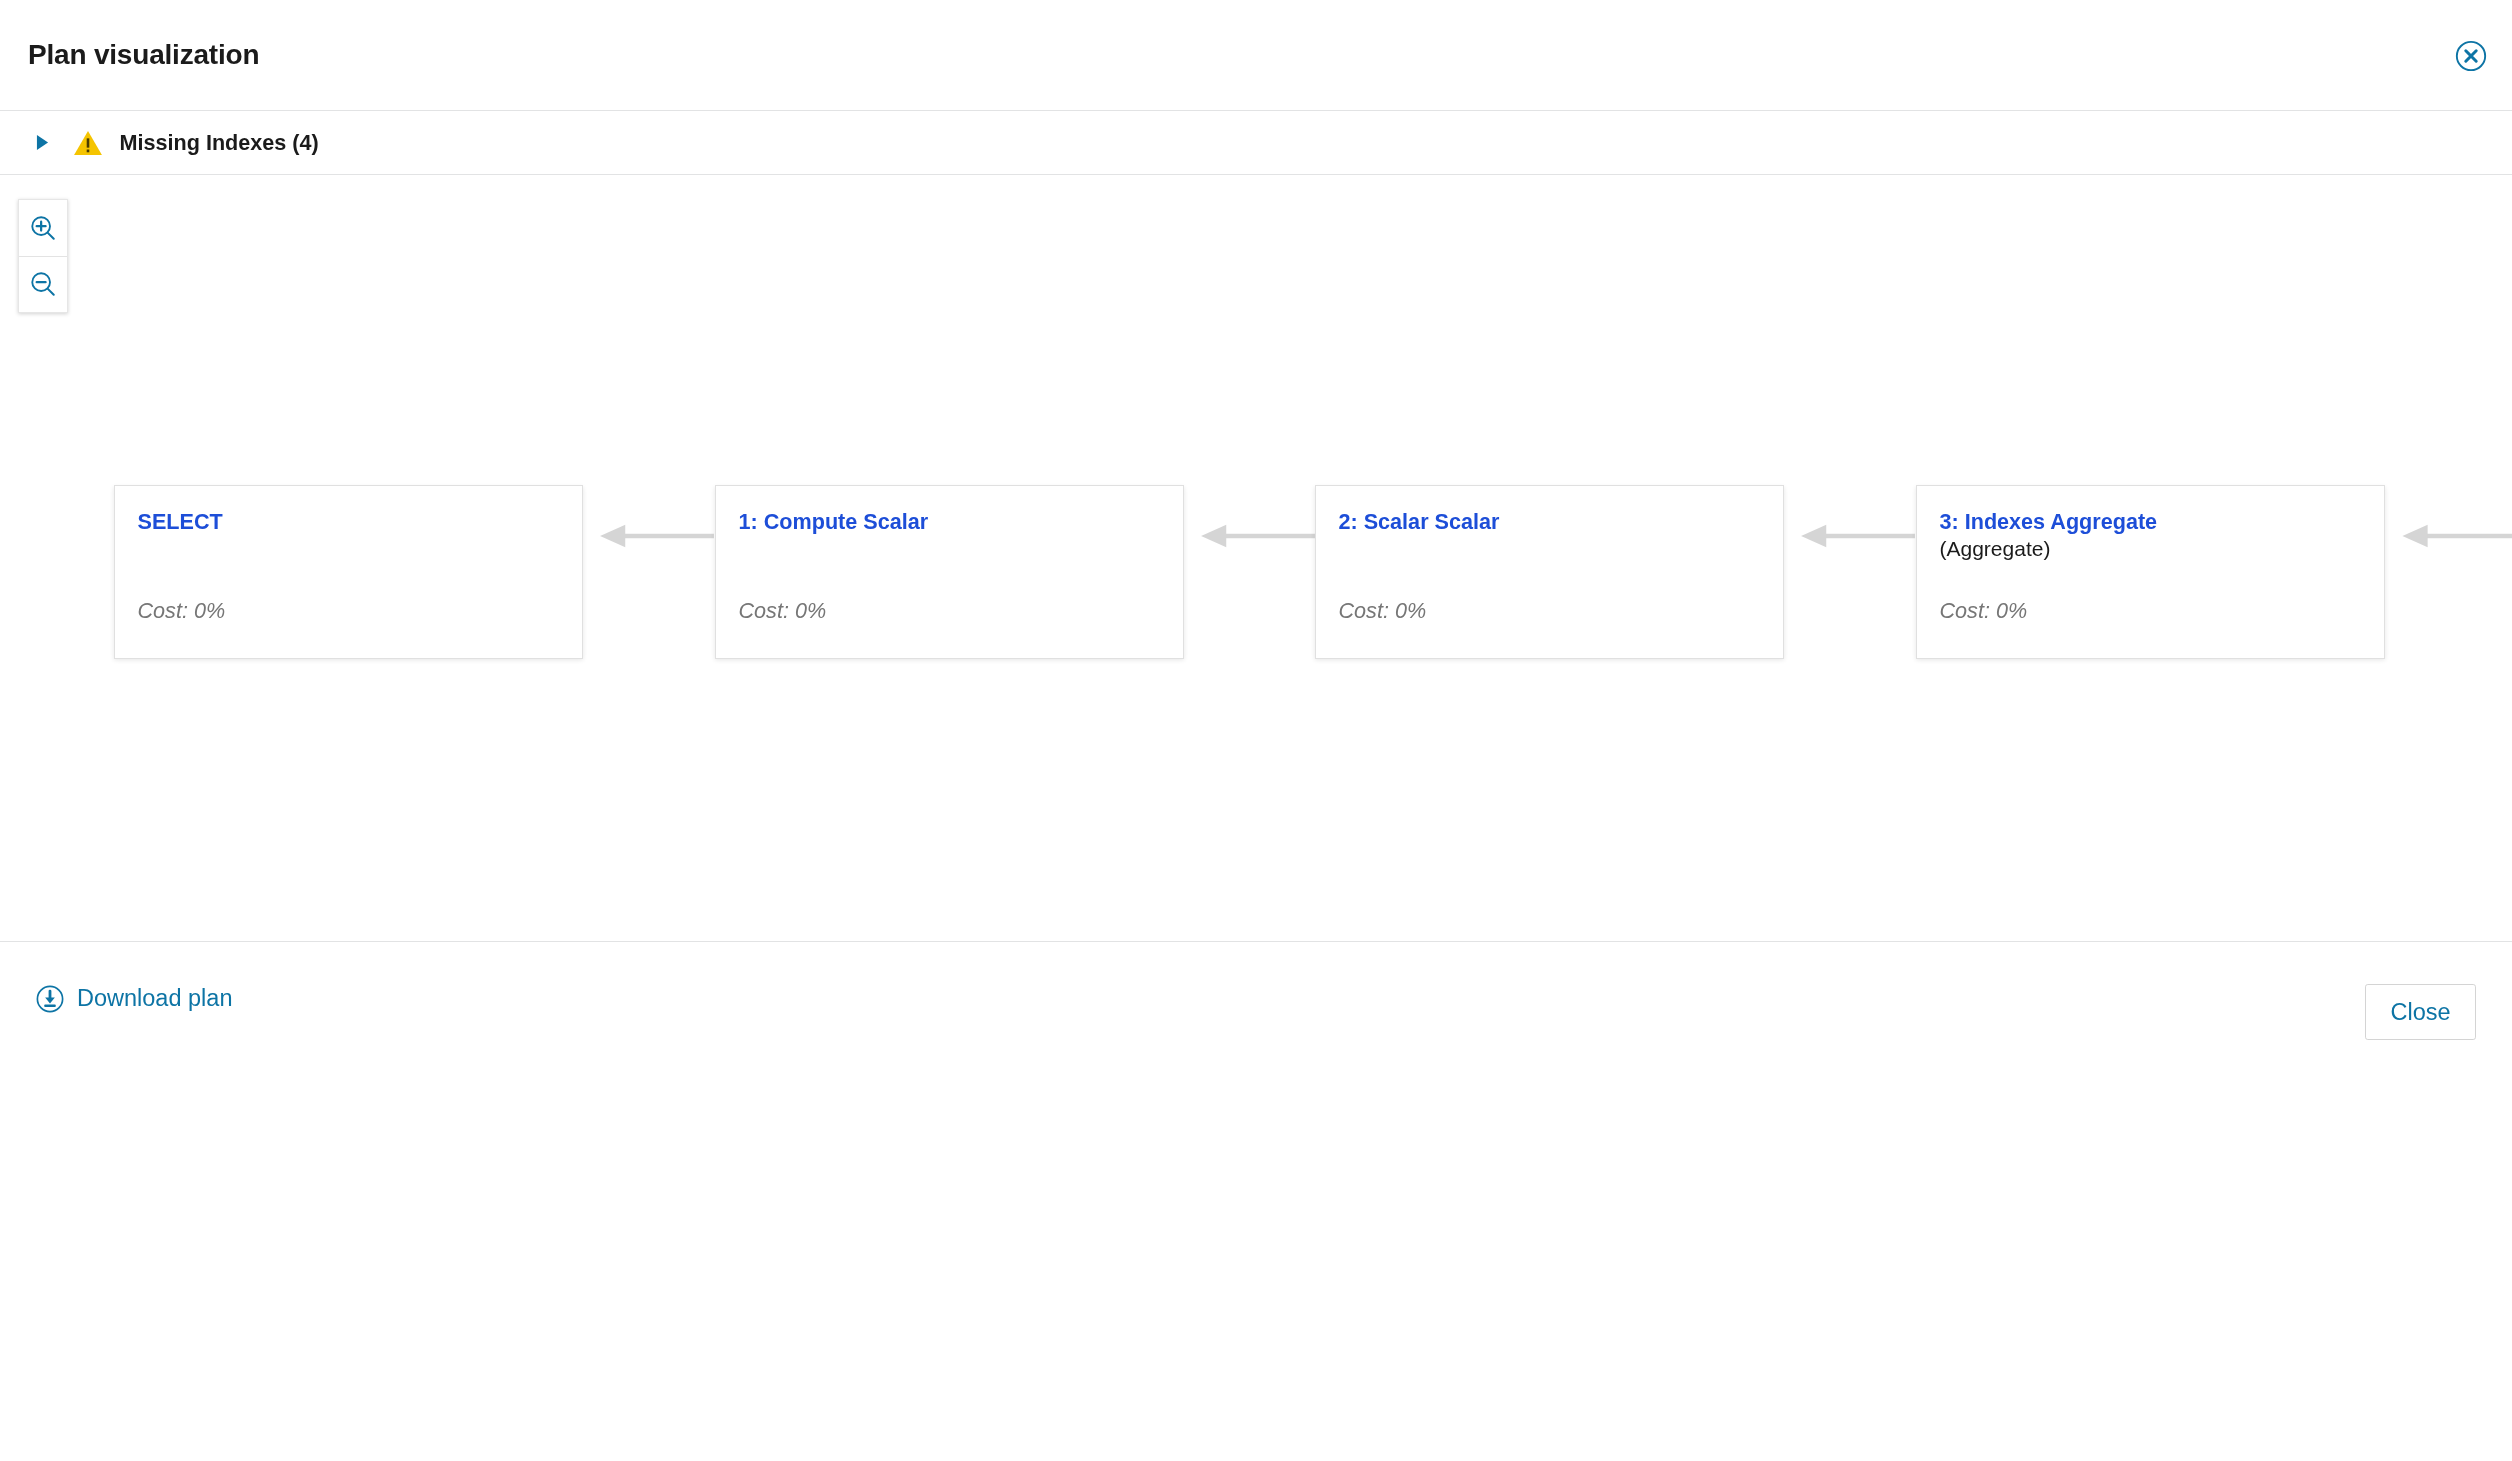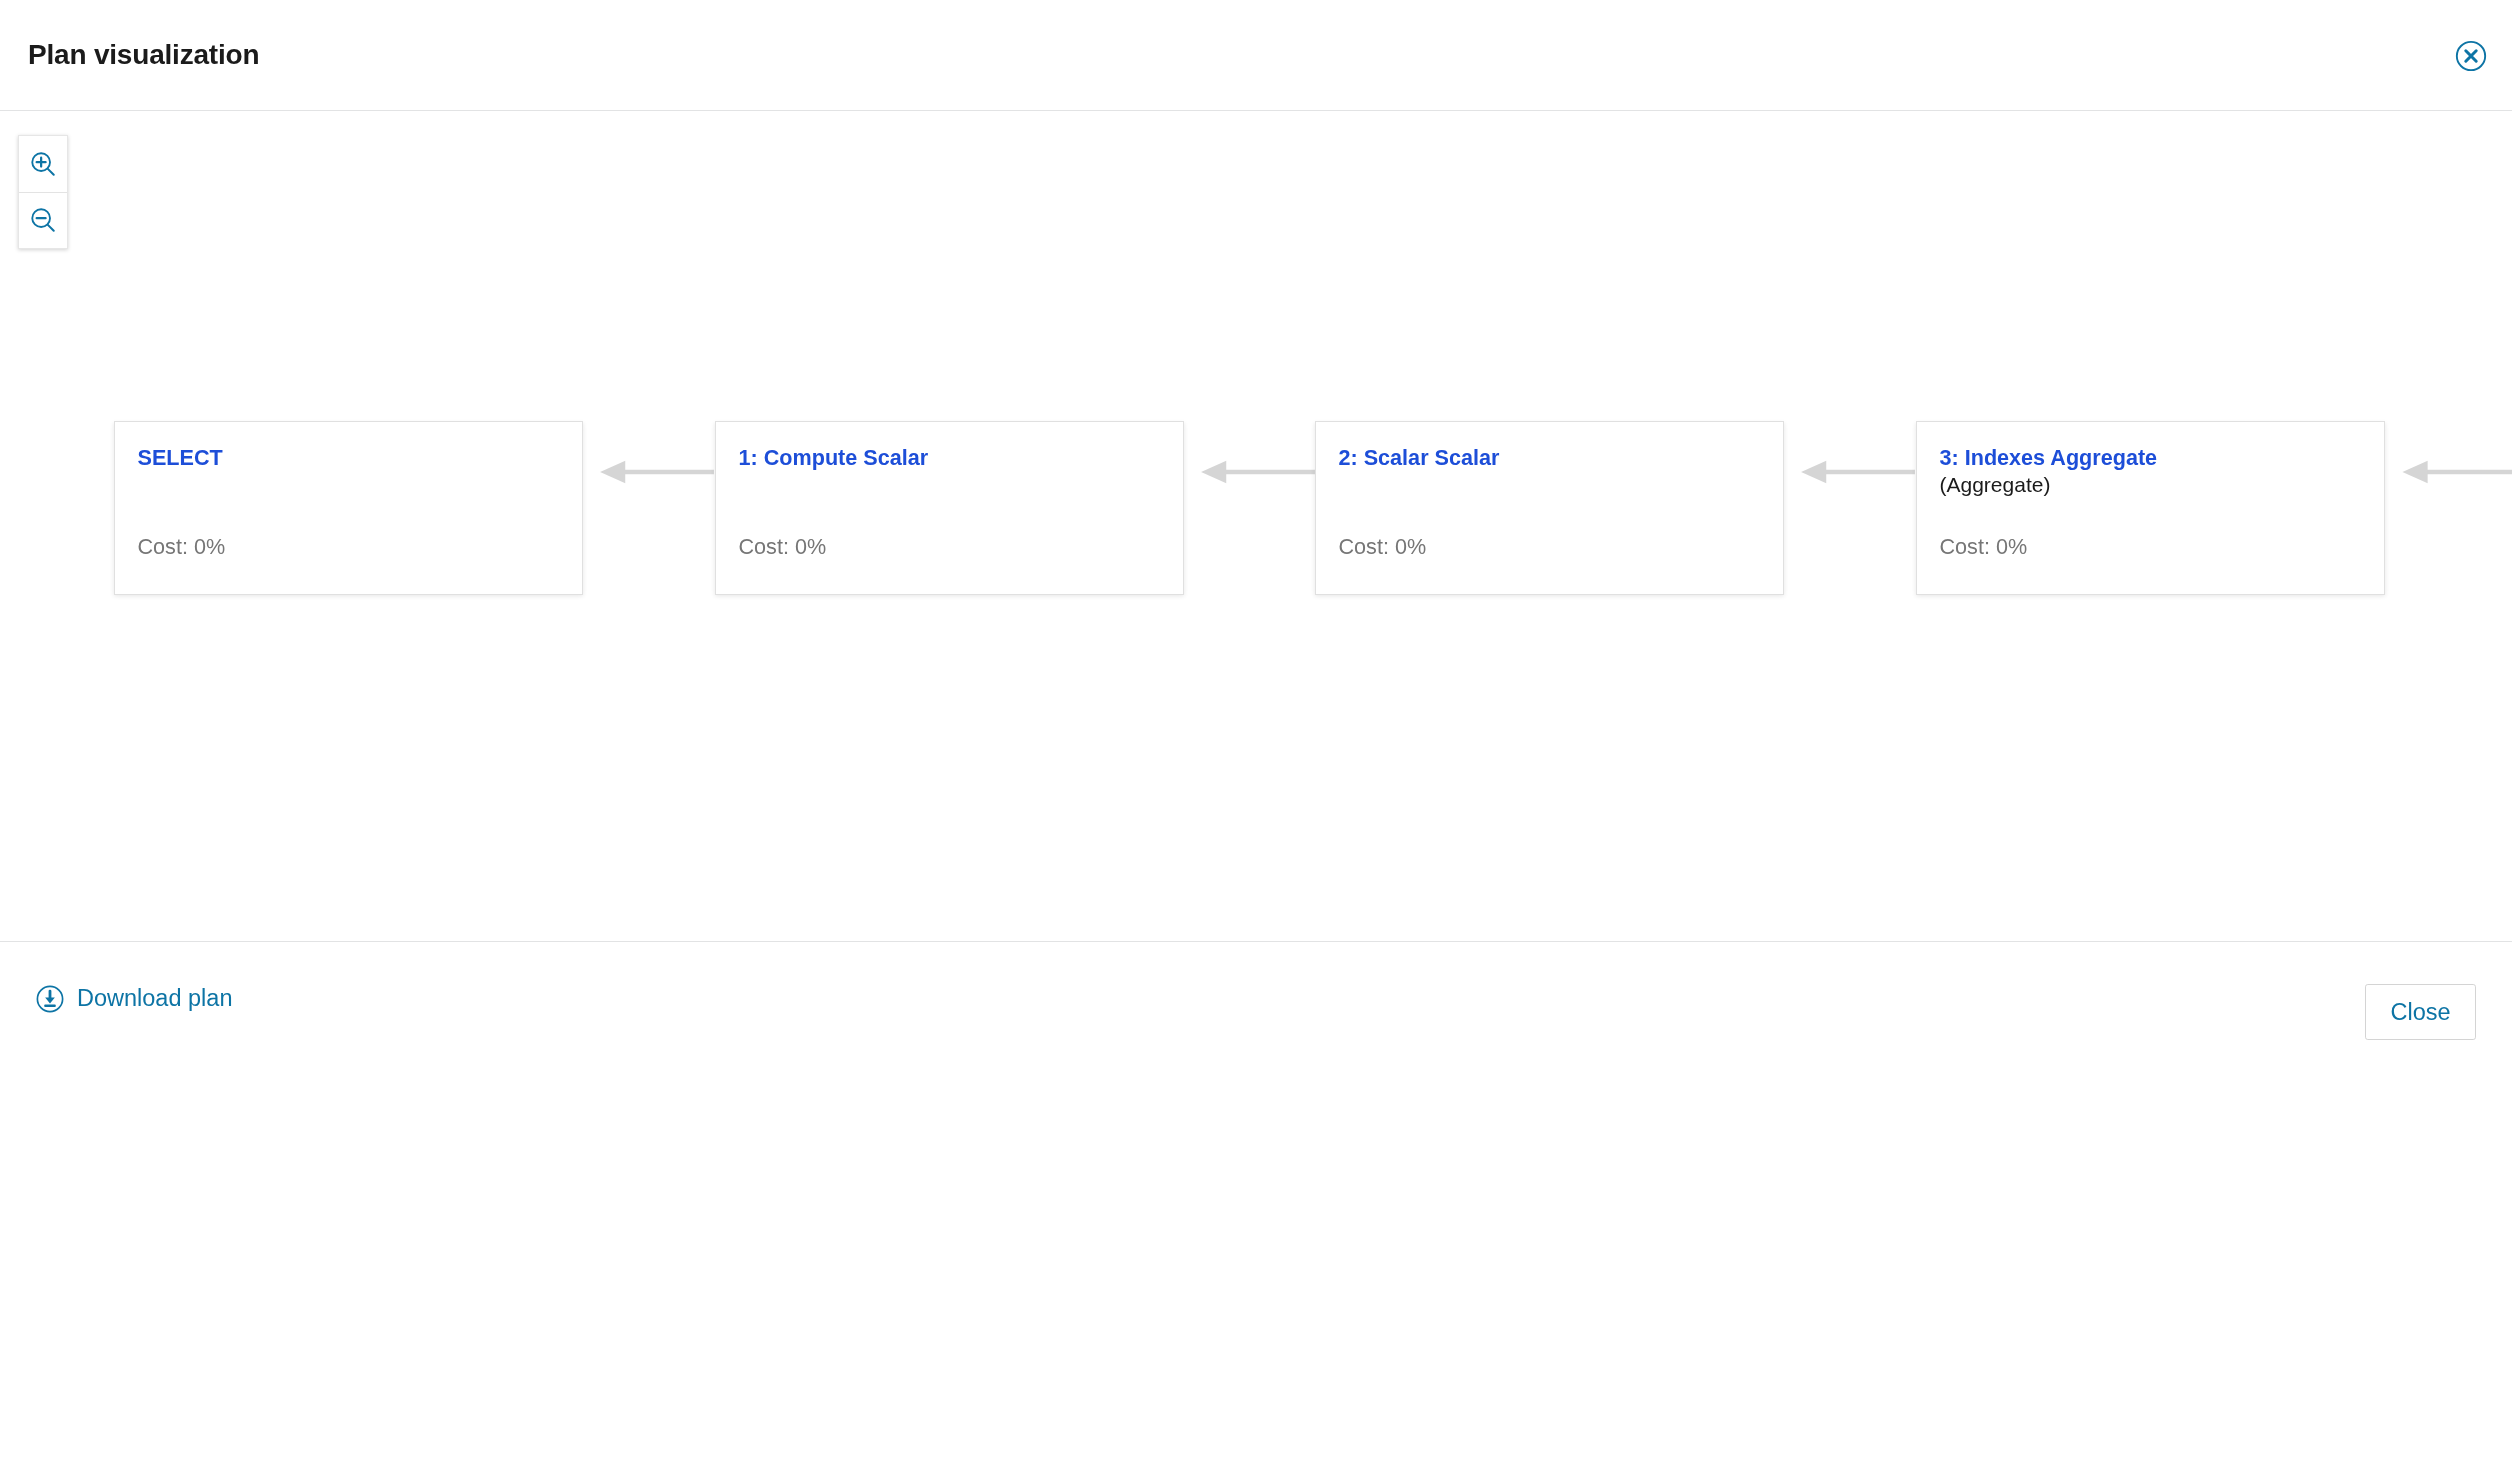--- a/index.html
+++ b/index.html
@@ -148,20 +148,21 @@
     margin-top: 2.8px;
     white-space: nowrap;
   }
 
   .node-cost {
     position: absolute;
     left: 22.5px;
     bottom: 34px;
     font-size: 21.6px;
     color: #767676;
+    font-style: italic;
   }
 
   .connector {
     position: absolute;
     height: 28px;
     line-height: 0;
   }
 
   
   .dialog-footer {
@@ -208,20 +209,35 @@
   <div class="dialog-header">
     <div class="dialog-title">Plan visualization</div>
     <button class="close-icon-btn">
       <svg width="34" height="34" viewBox="0 0 36 36">
         <circle cx="18" cy="18" r="15" fill="none" stroke="#0d74a5" stroke-width="2"></circle>
         <path d="M12.5 12.5 L23.5 23.5 M23.5 12.5 L12.5 23.5" stroke="#0d74a5" stroke-width="3.2" stroke-linecap="round"></path>
       </svg>
     </button>
   </div>
 
+  <div class="missing-bar">
+    <span class="expand-tri">
+      <svg width="13" height="17" viewBox="0 0 14 18">
+        <polygon points="1,1 13,9 1,17" fill="#0d74a5"></polygon>
+      </svg>
+    </span>
+    <span class="warn-icon">
+      <svg width="30" height="26" viewBox="0 0 32 28">
+        <polygon points="16,1 31,27 1,27" fill="#f5c400"></polygon>
+        <rect x="14.6" y="9" width="2.8" height="10" fill="#4a3c00"></rect>
+        <rect x="14.6" y="21" width="2.8" height="3" fill="#4a3c00"></rect>
+      </svg>
+    </span>
+    <span class="missing-label">Missing Indexes (4)</span>
+  </div>
 
   <div class="canvas">
 
     <div class="zoom-panel">
       <button class="zoom-btn">
         <svg width="28" height="28" viewBox="0 0 30 30">
           <circle cx="13" cy="13" r="9.5" fill="none" stroke="#0d74a5" stroke-width="2"></circle>
           <path d="M13 8.2 V17.8 M8.2 13 H17.8" stroke="#0d74a5" stroke-width="2.4" stroke-linecap="round"></path>
           <path d="M20.2 20.2 L26.5 26.5" stroke="#0d74a5" stroke-width="2.2" stroke-linecap="round"></path>
         </svg>

